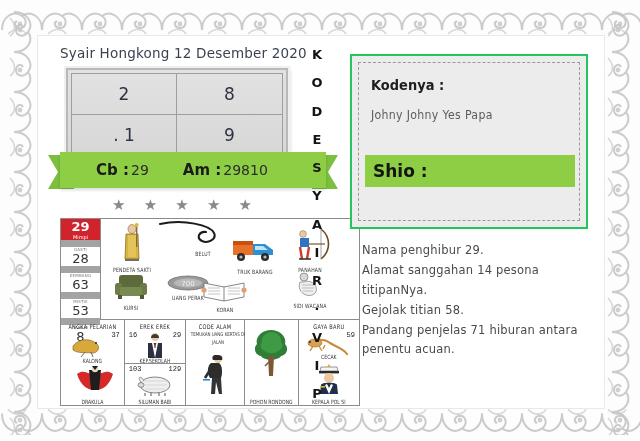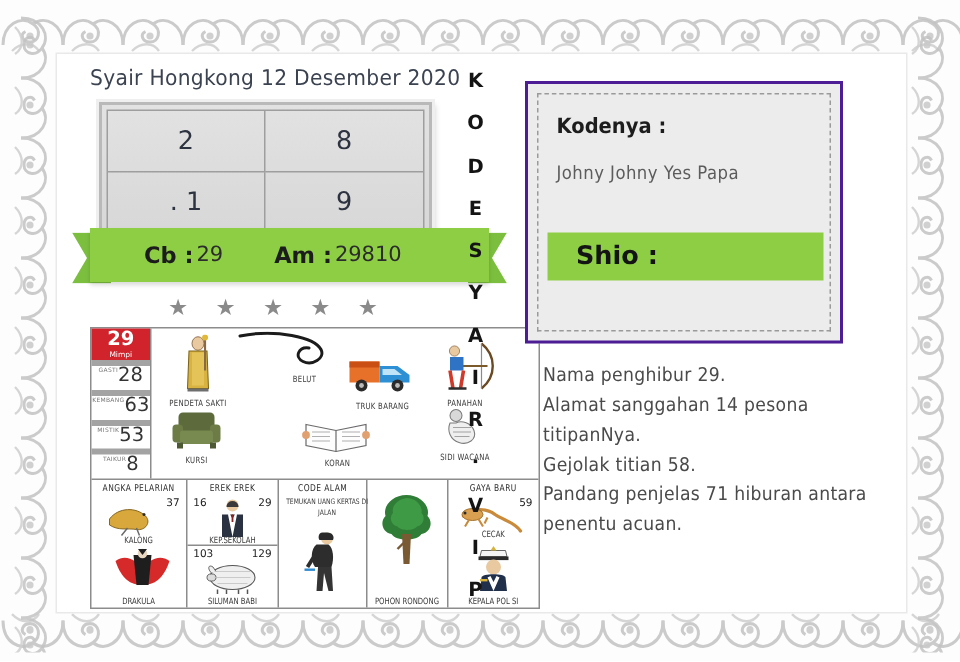--- a/index.html
+++ b/index.html
@@ -115,61 +115,61 @@
   .nums-col{
     width:40px;border-right:1px solid #8c8c8c;
     display:flex;flex-direction:column;box-sizing:border-box;
   }
   .nums-head{
     background:#d0232c;color:#fff;font-weight:bold;font-size:13px;
     text-align:center;line-height:14px;padding-top:1px;
   }
   .nums-head .lbl{font-size:5px;font-weight:normal;display:block;line-height:6px;}
   .nums-row{
-    flex:1;border-top:4px solid #a3a3a3;text-align:center;
-    display:flex;flex-direction:row;justify-content:center;
+    flex:1;border-top:7px solid #a3a3a3;text-align:center;
+    display:flex;flex-direction:column;justify-content:center;
     color:#333;
   }
   .nums-row .lbl{font-size:4px;color:#777;line-height:5px;letter-spacing:.2px;}
   .nums-row .val{font-size:13px;line-height:14px;}
   .pics{flex:1;position:relative;}
   .pic{position:absolute;text-align:center;}
   .pic .cap{font-size:4.6px;color:#3a3a3a;letter-spacing:.2px;white-space:nowrap;
             transform:scaleY(1.25);transform-origin:center top;}
   .mimpi-bot{flex:1;display:flex;}
   .mcell{
     flex:1;border-right:1px solid #8c8c8c;position:relative;box-sizing:border-box;
   }
   .mcell:last-child{border-right:none;}
   .mhead{
     font-size:5px;text-align:center;color:#2b2b2b;letter-spacing:.3px;
     padding-top:2px;white-space:nowrap;
     transform:scaleY(1.25);transform-origin:center top;
   }
-  .mnum{position:absolute;font-size:7px;color:#222;}
+  .mnum{position:absolute;font-size:7px;color:#222;font-family:Liberation Mono, monospace;}
   .mcap{position:absolute;font-size:4.6px;color:#3a3a3a;width:100%;text-align:center;
         transform:scaleY(1.25);transform-origin:center top;}
   .subsplit{position:absolute;left:0;right:0;top:50%;border-top:1px solid #8c8c8c;}
 
   
   .brand{
     position:absolute;left:306px;top:48px;
     width:22px;height:352px;
     display:flex;flex-direction:column;
     align-items:center;justify-content:space-between;
     font-weight:bold;font-size:13px;color:#141414;
   }
   .brand span{line-height:1;}
 
   
   .rbox{
     position:absolute;left:350px;top:54px;
-    width:212px;height:175px;
+    width:238px;height:175px;
     background:#ececec;
-    border:2px solid #4c1d95;
+    border:2px solid #22c55e;
     box-sizing:border-box;
     padding:6px;
   }
   .rbox-inner{
     width:100%;height:100%;
     border:1px dashed #9a9a9a;
     box-sizing:border-box;
     position:relative;
     padding:14px 12px;
   }
@@ -178,21 +178,21 @@
     transform:scaleY(1.08);transform-origin:left top;
   }
   .kodeval{
     margin-top:16px;font-size:11px;color:#5c5c5c;letter-spacing:.3px;
     transform:scaleY(1.12);transform-origin:left top;
   }
   .shio-bar{
     position:absolute;left:6px;right:4px;top:92px;height:32px;
     background:#8dce45;display:flex;align-items:center;
   }
-  .shio-bar .t{font-weight:bold;font-size:17px;color:#141414;margin-left:19px;}
+  .shio-bar .t{font-weight:bold;font-size:17px;color:#141414;margin-left:8px;}
 
   
   .poem{
     position:absolute;left:362px;top:240px;
     width:240px;
     font-size:11.5px;line-height:18px;color:#4a4a4a;
     letter-spacing:.2px;
     transform:scaleY(1.1);transform-origin:left top;
   }
   .poem div{white-space:nowrap;}
@@ -364,20 +364,28 @@
               <rect x="6" y="4" width="24" height="14" rx="3" fill="#5d6b3c"></rect>
               <rect x="2" y="12" width="7" height="12" rx="2.5" fill="#6d7c47"></rect>
               <rect x="27" y="12" width="7" height="12" rx="2.5" fill="#6d7c47"></rect>
               <rect x="7" y="16" width="22" height="9" rx="2" fill="#788a4f"></rect>
               <rect x="5" y="24" width="4" height="4" fill="#4d5932"></rect>
               <rect x="27" y="24" width="4" height="4" fill="#4d5932"></rect>
             </svg>
             <div class="cap">KURSI</div>
           </div>
 
+          <div class="pic" style="left:58px;top:56px;width:58px;">
+            <svg width="42" height="16" viewBox="0 0 42 16">
+              <ellipse cx="21" cy="8" rx="20" ry="7" fill="#9a9a9a" stroke="#6f6f6f" stroke-width=".8"></ellipse>
+              <ellipse cx="21" cy="8" rx="14" ry="4.4" fill="#b9b9b9"></ellipse>
+              <text x="21" y="11" font-size="7" fill="#efefef" text-anchor="middle" font-family="DejaVu Sans">700</text>
+            </svg>
+            <div class="cap">UANG PERAK</div>
+          </div>
 
           <div class="pic" style="left:54px;top:2px;width:70px;">
             <svg width="64" height="26" viewBox="0 0 64 26">
               <path d="M2 3 C26 -2,52 4,56 12 C59 18,50 23,44 20 C38 17,41 10,48 11" fill="none" stroke="#1b1b1b" stroke-width="2" stroke-linecap="round"></path>
             </svg>
             <div class="cap" style="margin-left:26px;">BELUT</div>
           </div>
 
           <div class="pic" style="left:96px;top:60px;width:56px;">
             <svg width="50" height="24" viewBox="0 0 50 24">

